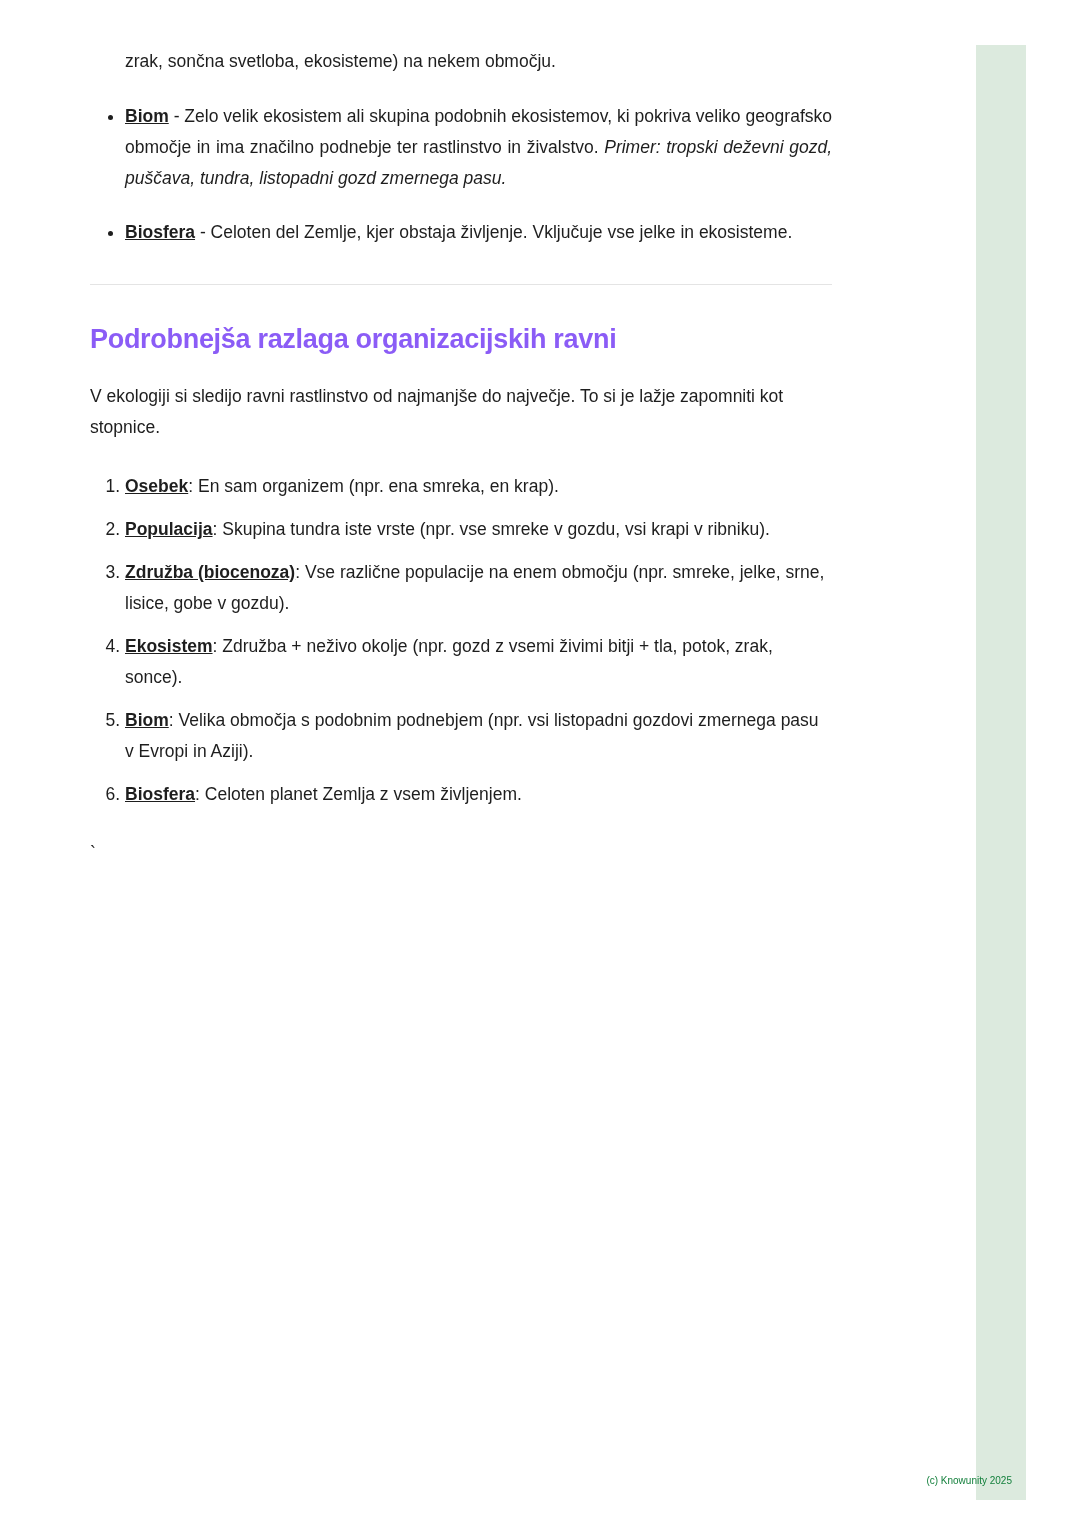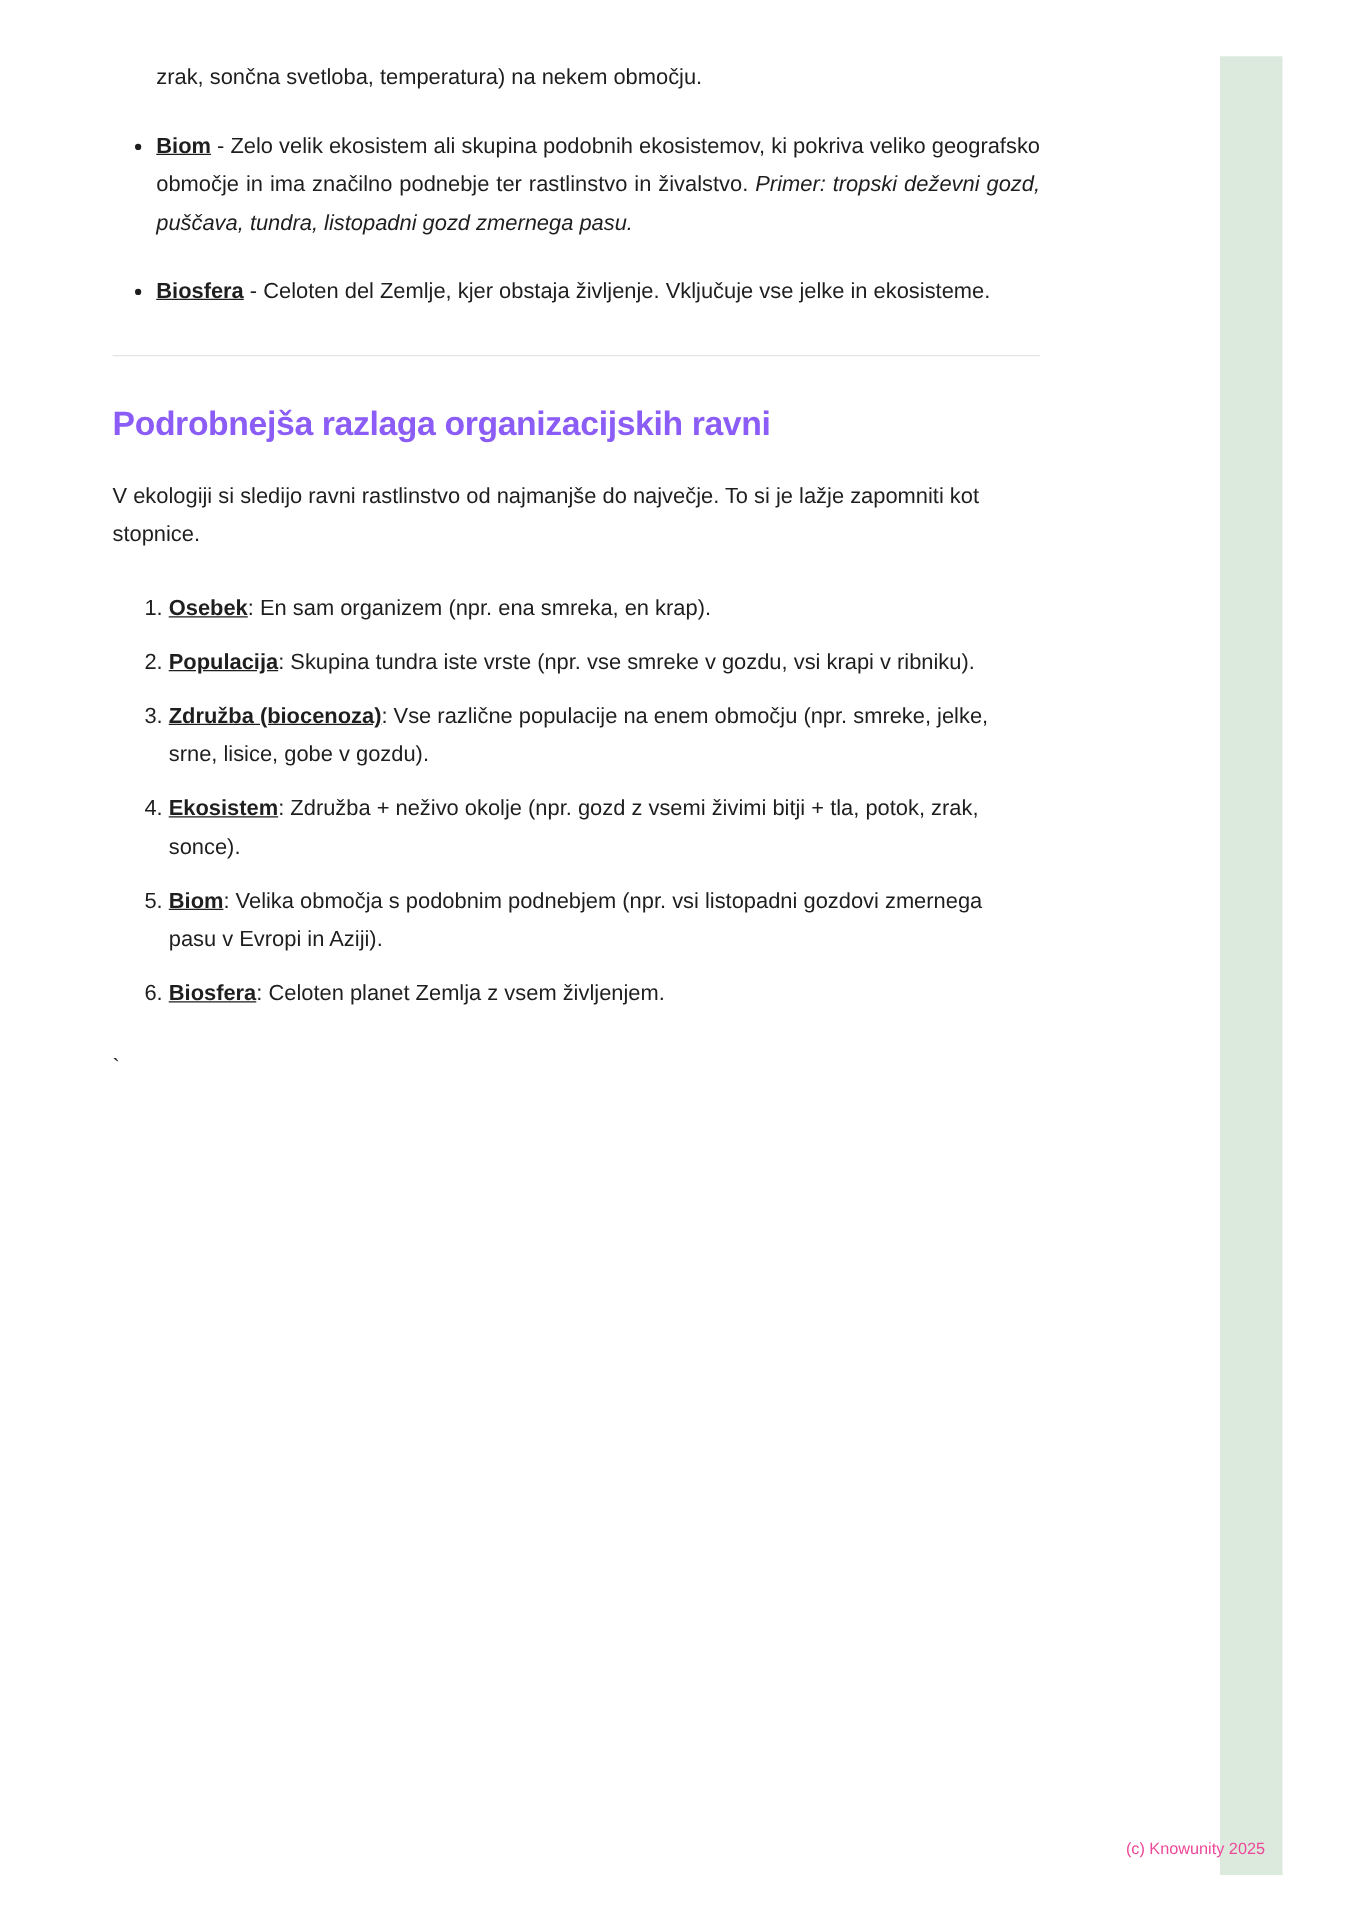--- a/index.html
+++ b/index.html
@@ -56,48 +56,48 @@
     font-size: 27px;
     line-height: 32px;
     font-weight: bold;
     margin: 38px 0 26px 0;
     letter-spacing: -0.3px;
   }
   p.intro {
     margin: 0 0 28px 0;
   }
   ol.steps {
-    margin: 10px;
+    margin: 0;
     padding-left: 35px;
     list-style: decimal outside;
   }
   ol.steps li {
     margin-bottom: 12px;
   }
   p.stray {
     margin: 28px 0 0 0;
   }
   .watermark {
     position: absolute;
     right: 68px;
     bottom: 42px;
-    font-size: 13px;
-    color: #ec4899;
+    font-size: 10px;
+    color: #15803d;
   }
 </style>
 </head>
 <body>
 
 <div class="page">
 
   <div class="stripe"></div>
 
   <div class="content">
 
-    <p class="cont-line">zrak, sončna svetloba, temperatura) na nekem območju.</p>
+    <p class="cont-line">zrak, sončna svetloba, ekosisteme) na nekem območju.</p>
 
     <ul class="bullets">
       <li><span class="term">Biom</span><span> - </span><span>Zelo velik ekosistem ali skupina podobnih ekosistemov, ki pokriva veliko geografsko območje in ima značilno podnebje ter rastlinstvo in živalstvo.</span> <em class="example">Primer: tropski deževni gozd, puščava, tundra, listopadni gozd zmernega pasu.</em></li>
       <li><span class="term">Biosfera</span><span> - </span><span>Celoten del Zemlje, kjer obstaja življenje. Vključuje vse jelke in ekosisteme.</span></li>
     </ul>
 
     <hr class="divider">
 
     <h2 class="section-heading">Podrobnejša razlaga organizacijskih ravni</h2>
 

